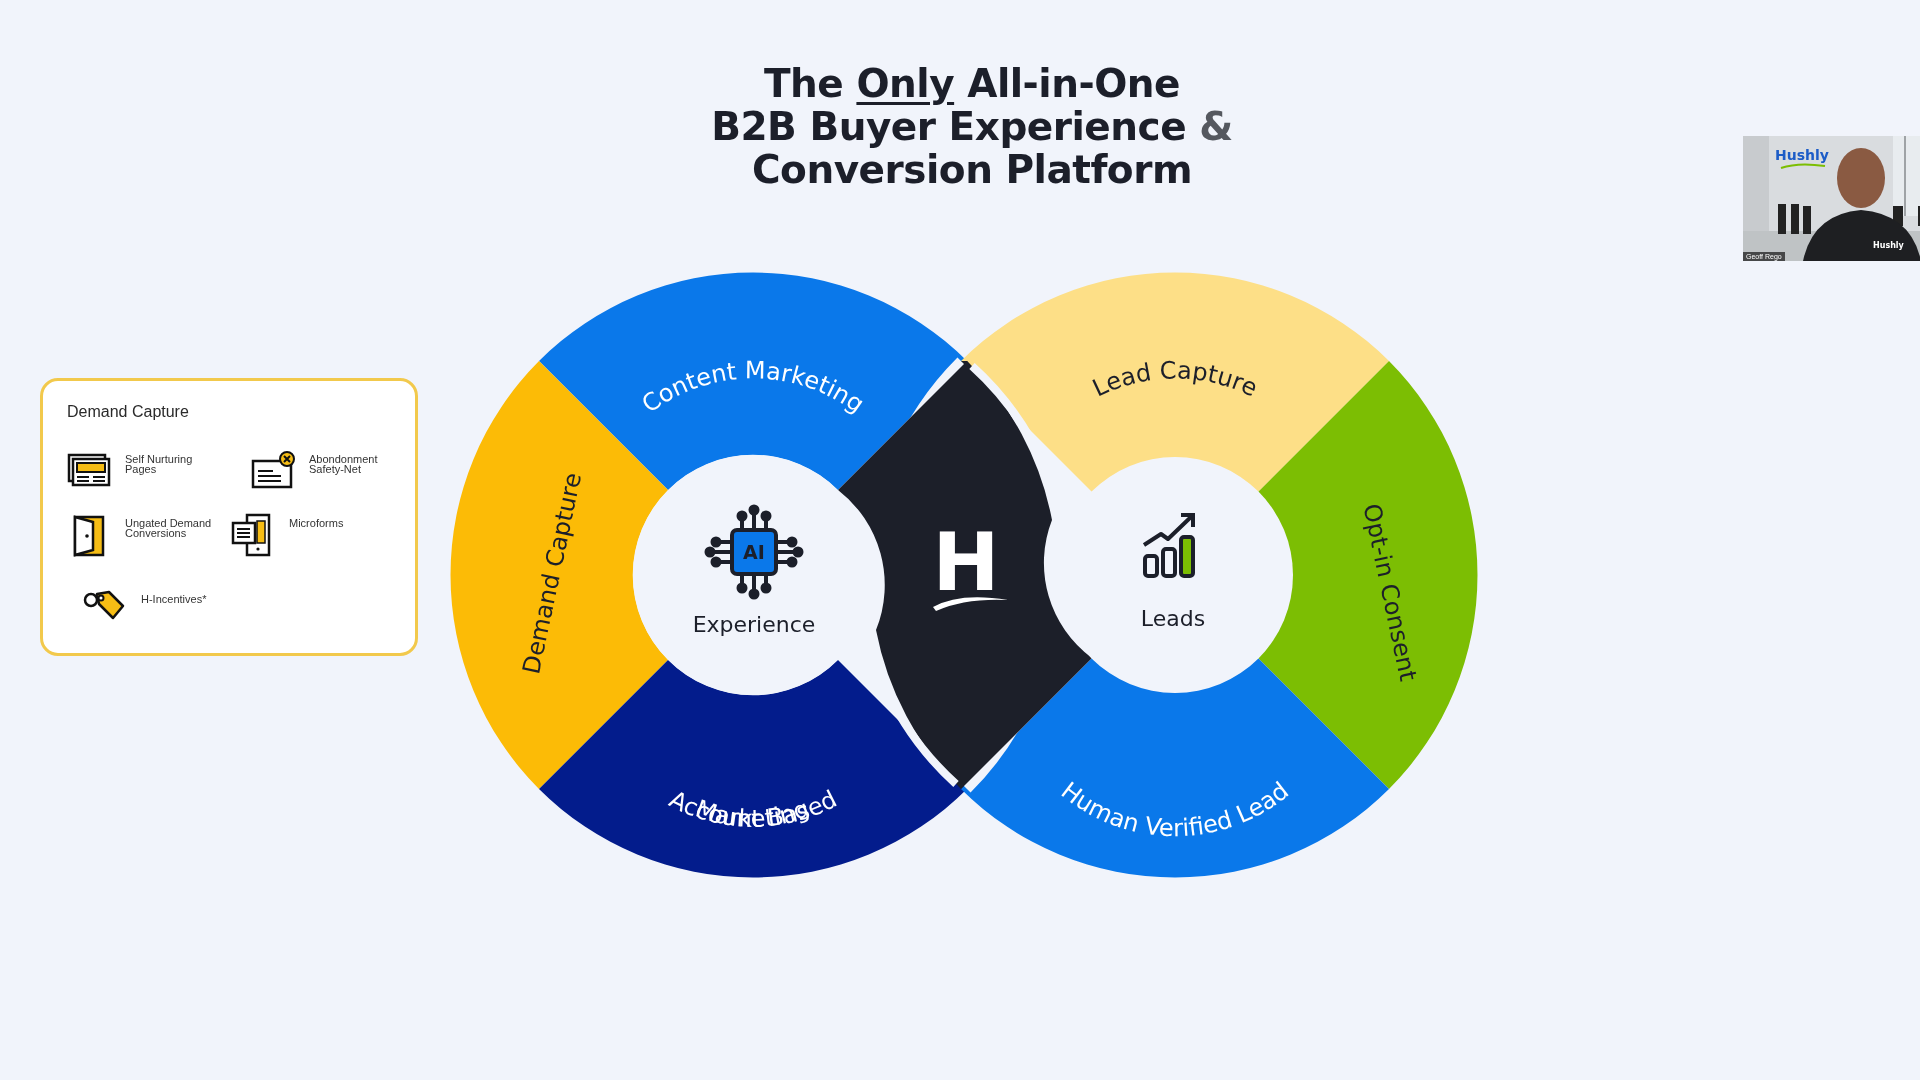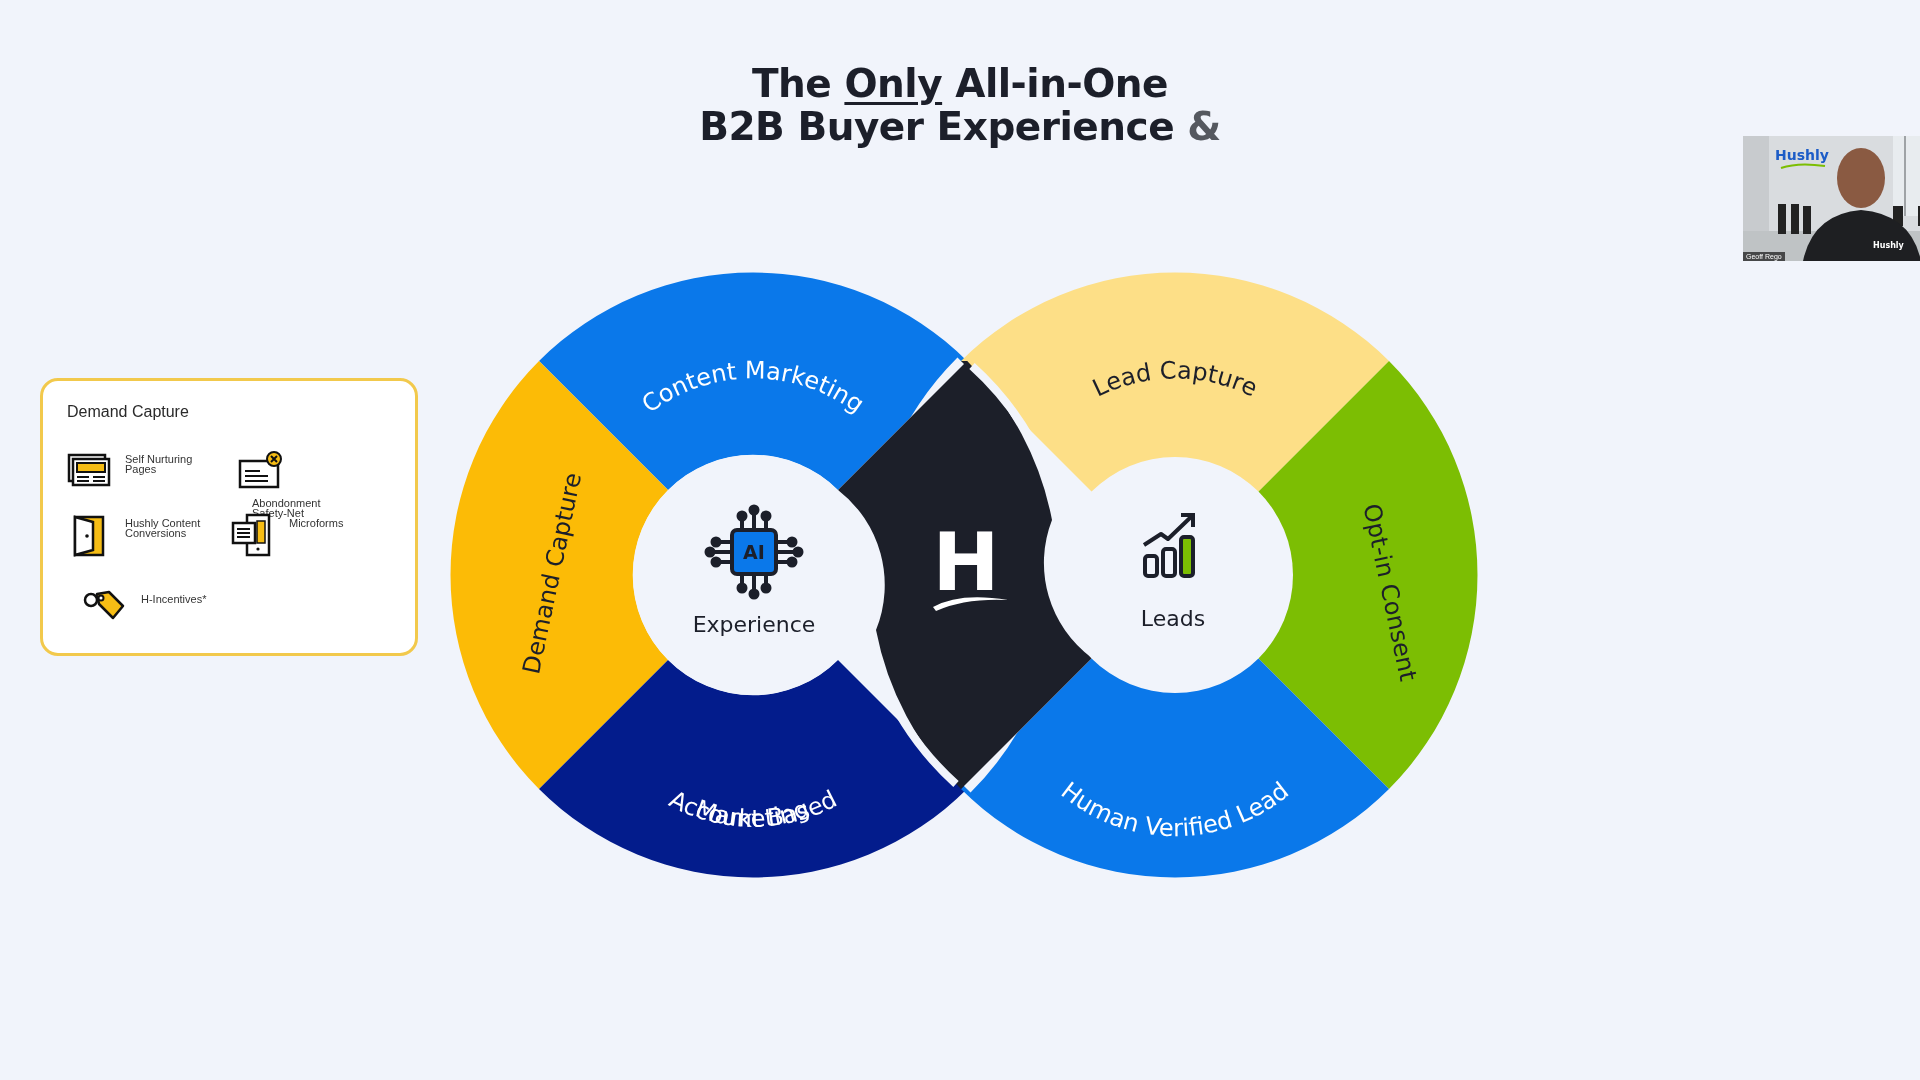--- a/index.html
+++ b/index.html
@@ -1,72 +1,73 @@
 <!DOCTYPE html>
 <html><head>
 <meta charset="utf-8">
 <style>
   html, body { margin:0; padding:0; }
   body { width:1920px; height:1080px; background:#f1f4fb; position:relative; overflow:hidden; font-family:"DejaVu Sans", sans-serif; }
-  .title { position:absolute; left:560px; top:62px; width:800px; text-align:center; font-family:"DejaVu Sans", sans-serif; font-weight:bold; font-size:39px; line-height:43px; color:#1c1f2a; letter-spacing:-0.5px; }
+  .title { position:absolute; left:572px; top:62px; width:800px; text-align:center; font-family:"DejaVu Sans", sans-serif; font-weight:bold; font-size:39px; line-height:43px; color:#1c1f2a; letter-spacing:-0.5px; }
   .title .u { text-decoration:underline; text-decoration-thickness:3px; text-underline-offset:5px; }
   .title .amp { color:#55585f; }
   .card { position:absolute; left:40px; top:378px; width:378px; height:278px; background:#ffffff; border:3px solid #f2c94c; border-radius:18px; box-sizing:border-box; }
   .card-title { position:absolute; left:24px; top:22px; font-family:"Liberation Sans", sans-serif; font-size:16px; color:#2a2a2a; }
   .feat { position:absolute; display:flex; align-items:flex-start; }
   .feat .ic { width:44px; height:44px; }
   .feat .lbl { font-family:"Liberation Sans", sans-serif; font-size:11px; line-height:10px; color:#333; margin-left:14px; margin-top:5px; width:92px; }
   .diagram { position:absolute; left:0; top:0; width:1920px; height:1080px; }
   .seg-label { font-family:"DejaVu Sans", sans-serif; font-size:24px; }
   .webcam { position:absolute; left:1743px; top:136px; width:224px; height:125px; overflow:hidden; background:#a16207; }
   .webcam-name { position:absolute; left:0; bottom:0; background:rgba(30,30,30,0.75); color:#fff; font-family:"Liberation Sans", sans-serif; font-size:7px; padding:1px 3px; }
 </style>
 </head>
 <body>
 
 <div class="title">
   <div><span>The </span><span class="u">Only</span><span> All-in-One</span></div>
   <div><span>B2B Buyer Experience </span><span class="amp">&amp;</span></div>
+  <div>Conversion Platform</div>
 </div>
 
 <div class="card">
   <div class="card-title">Demand Capture</div>
 
   <div class="feat" style="left:24px; top:68px;">
     <svg class="ic" viewBox="0 0 44 44">
       <rect x="2" y="6" width="36" height="26" fill="#fff" stroke="#111" stroke-width="2.5"></rect>
       <rect x="6" y="10" width="36" height="26" fill="#fff" stroke="#111" stroke-width="2.5"></rect>
       <rect x="10" y="14" width="28" height="9" fill="#f6bd15" stroke="#111" stroke-width="2"></rect>
       <line x1="10" y1="28" x2="22" y2="28" stroke="#111" stroke-width="2"></line>
       <line x1="26" y1="28" x2="38" y2="28" stroke="#111" stroke-width="2"></line>
       <line x1="10" y1="32" x2="22" y2="32" stroke="#111" stroke-width="2"></line>
       <line x1="26" y1="32" x2="38" y2="32" stroke="#111" stroke-width="2"></line>
     </svg>
     <div class="lbl">Self Nurturing Pages</div>
   </div>
 
-  <div class="feat" style="left:195px; top:68px;flex-direction:column;">
+  <div class="feat" style="left:208px; top:68px;">
     <svg class="ic" viewBox="0 0 44 44">
       <rect x="2" y="12" width="38" height="26" fill="#fff" stroke="#111" stroke-width="2.5"></rect>
       <line x1="7" y1="22" x2="22" y2="22" stroke="#111" stroke-width="2"></line>
       <line x1="7" y1="27" x2="30" y2="27" stroke="#111" stroke-width="2"></line>
       <line x1="7" y1="32" x2="30" y2="32" stroke="#111" stroke-width="2"></line>
       <circle cx="36" cy="10" r="7" fill="#f6bd15" stroke="#111" stroke-width="2"></circle>
       <path d="M33 7 L39 13 M39 7 L33 13" stroke="#111" stroke-width="2"></path>
     </svg>
     <div class="lbl">Abondonment Safety-Net</div>
   </div>
 
   <div class="feat" style="left:24px; top:132px;">
     <svg class="ic" viewBox="0 0 44 44">
       <rect x="8" y="4" width="28" height="38" fill="#f6bd15" stroke="#111" stroke-width="2.5"></rect>
       <path d="M8 4 L26 9 L26 37 L8 42 Z" fill="#fff" stroke="#111" stroke-width="2.5"></path>
       <circle cx="20" cy="23" r="1.8" fill="#111"></circle>
     </svg>
-    <div class="lbl">Hushly Content Conversions</div>
+    <div class="lbl">Ungated Demand Conversions</div>
   </div>
 
   <div class="feat" style="left:188px; top:132px;">
     <svg class="ic" viewBox="0 0 44 44">
       <rect x="16" y="2" width="22" height="40" fill="#fff" stroke="#111" stroke-width="2.5"></rect>
       <rect x="26" y="8" width="8" height="22" fill="#f6bd15" stroke="#111" stroke-width="1.5"></rect>
       <circle cx="27" cy="36" r="1.6" fill="#111"></circle>
       <rect x="2" y="10" width="22" height="20" fill="#fff" stroke="#111" stroke-width="2.5"></rect>
       <line x1="6" y1="16" x2="19" y2="16" stroke="#111" stroke-width="2"></line>
       <line x1="6" y1="20" x2="19" y2="20" stroke="#111" stroke-width="2"></line>

